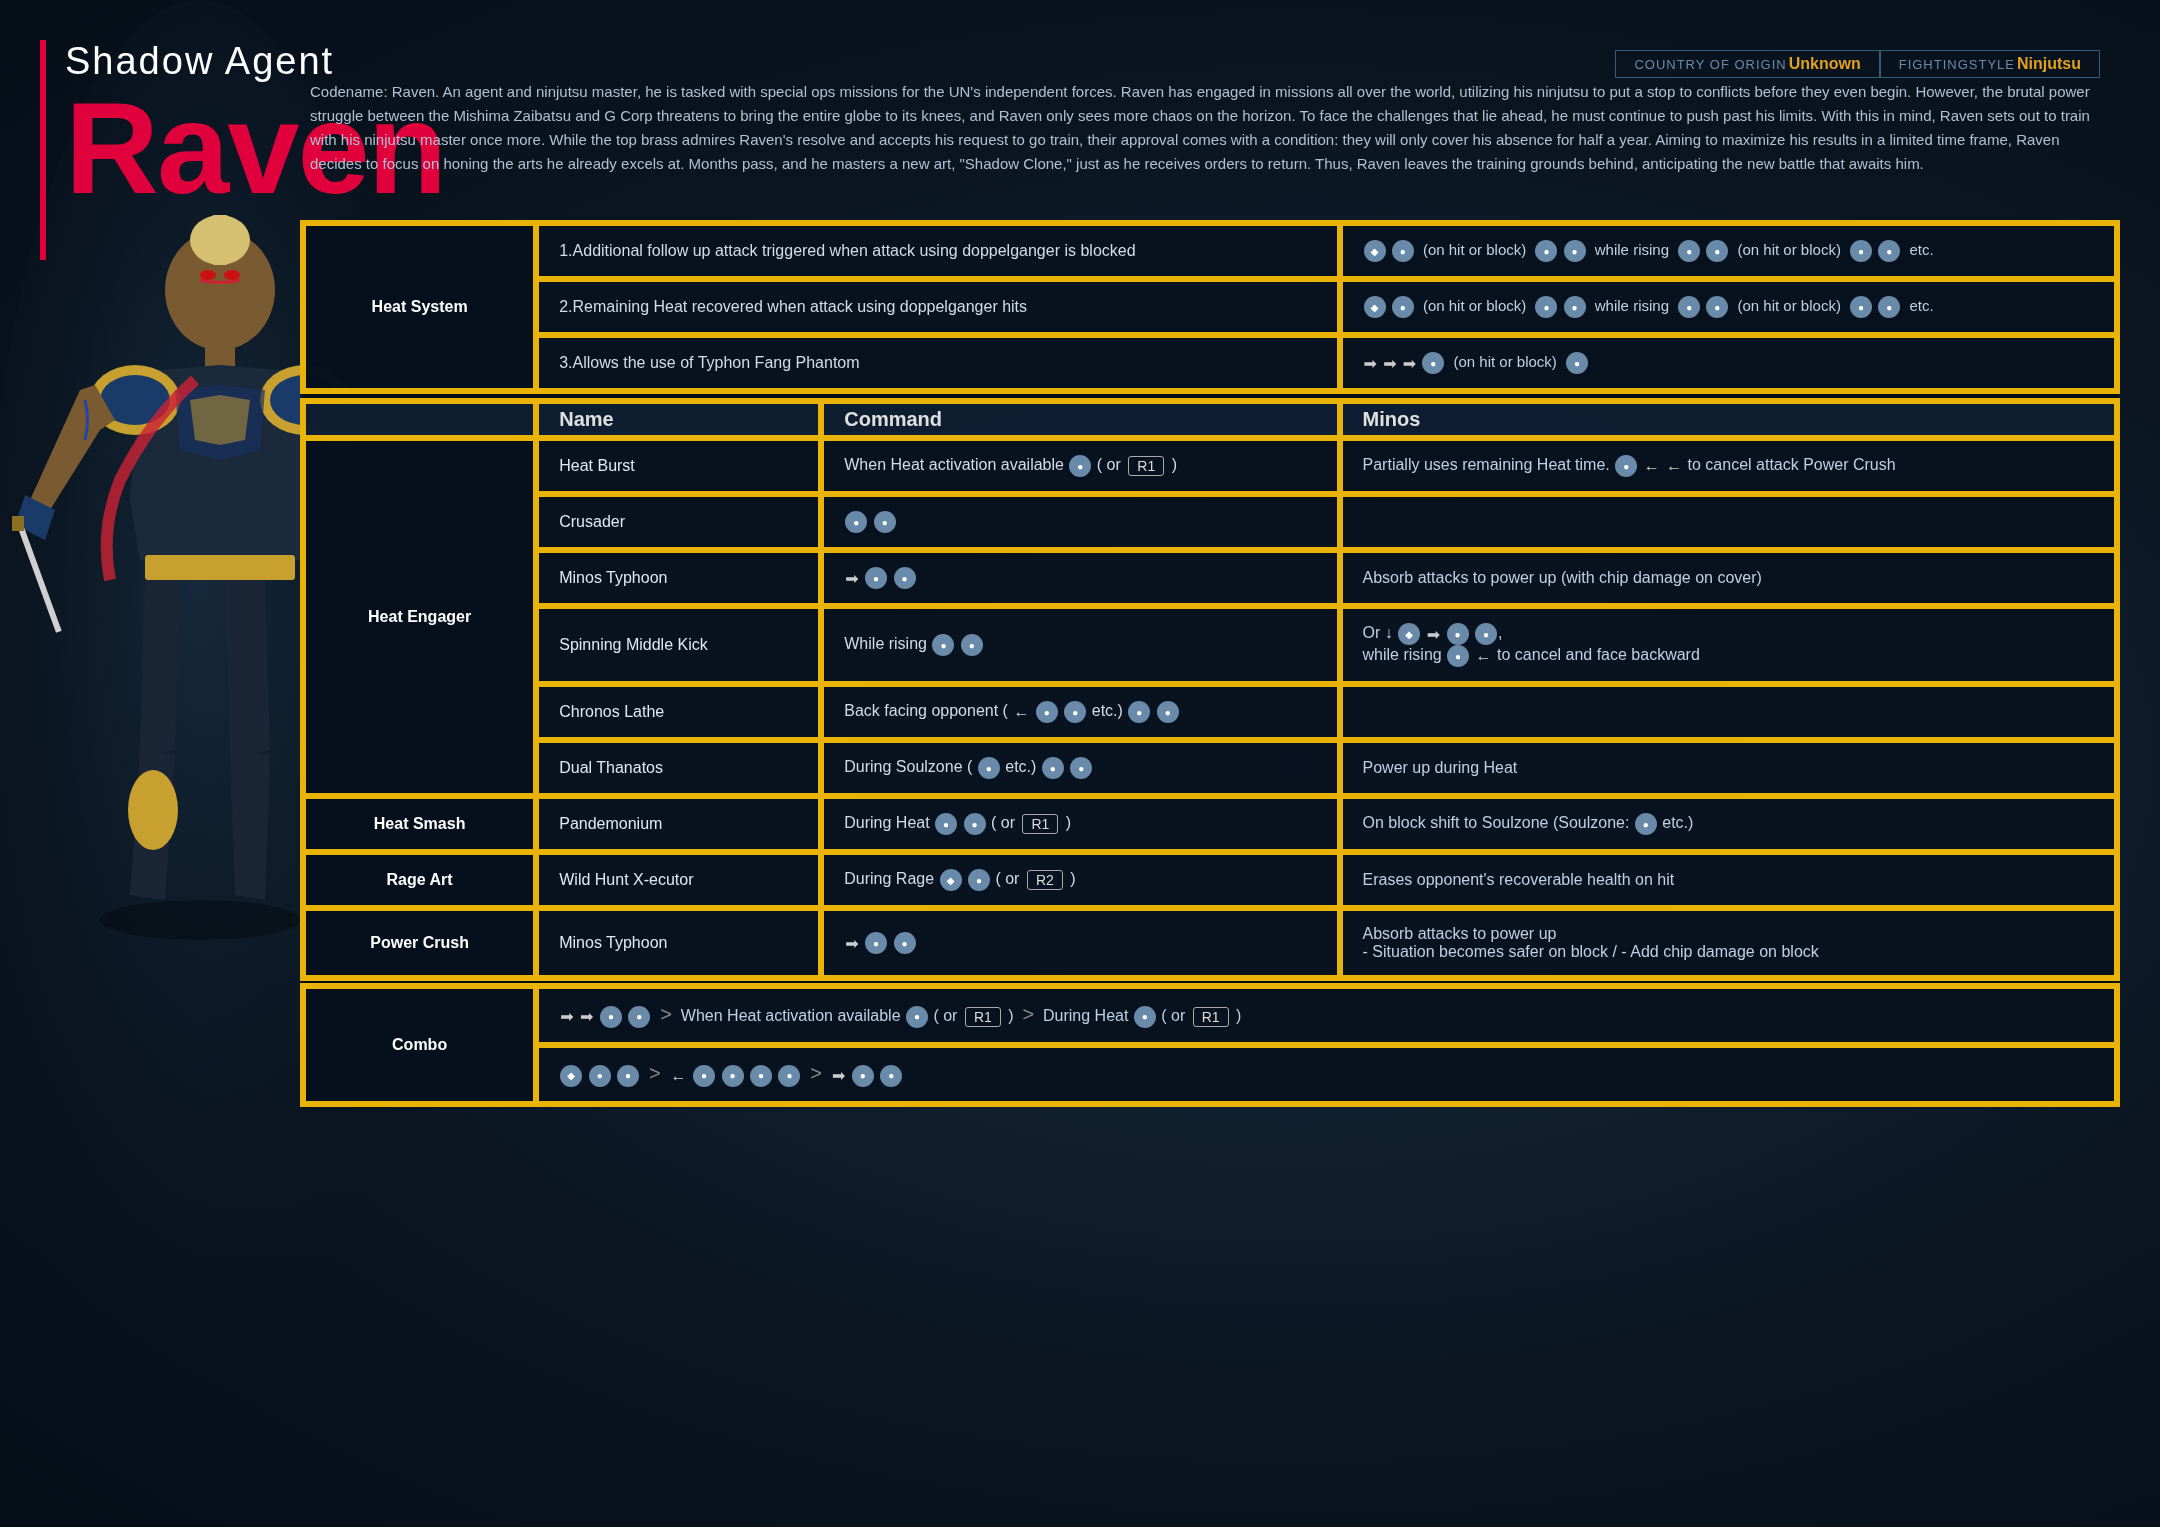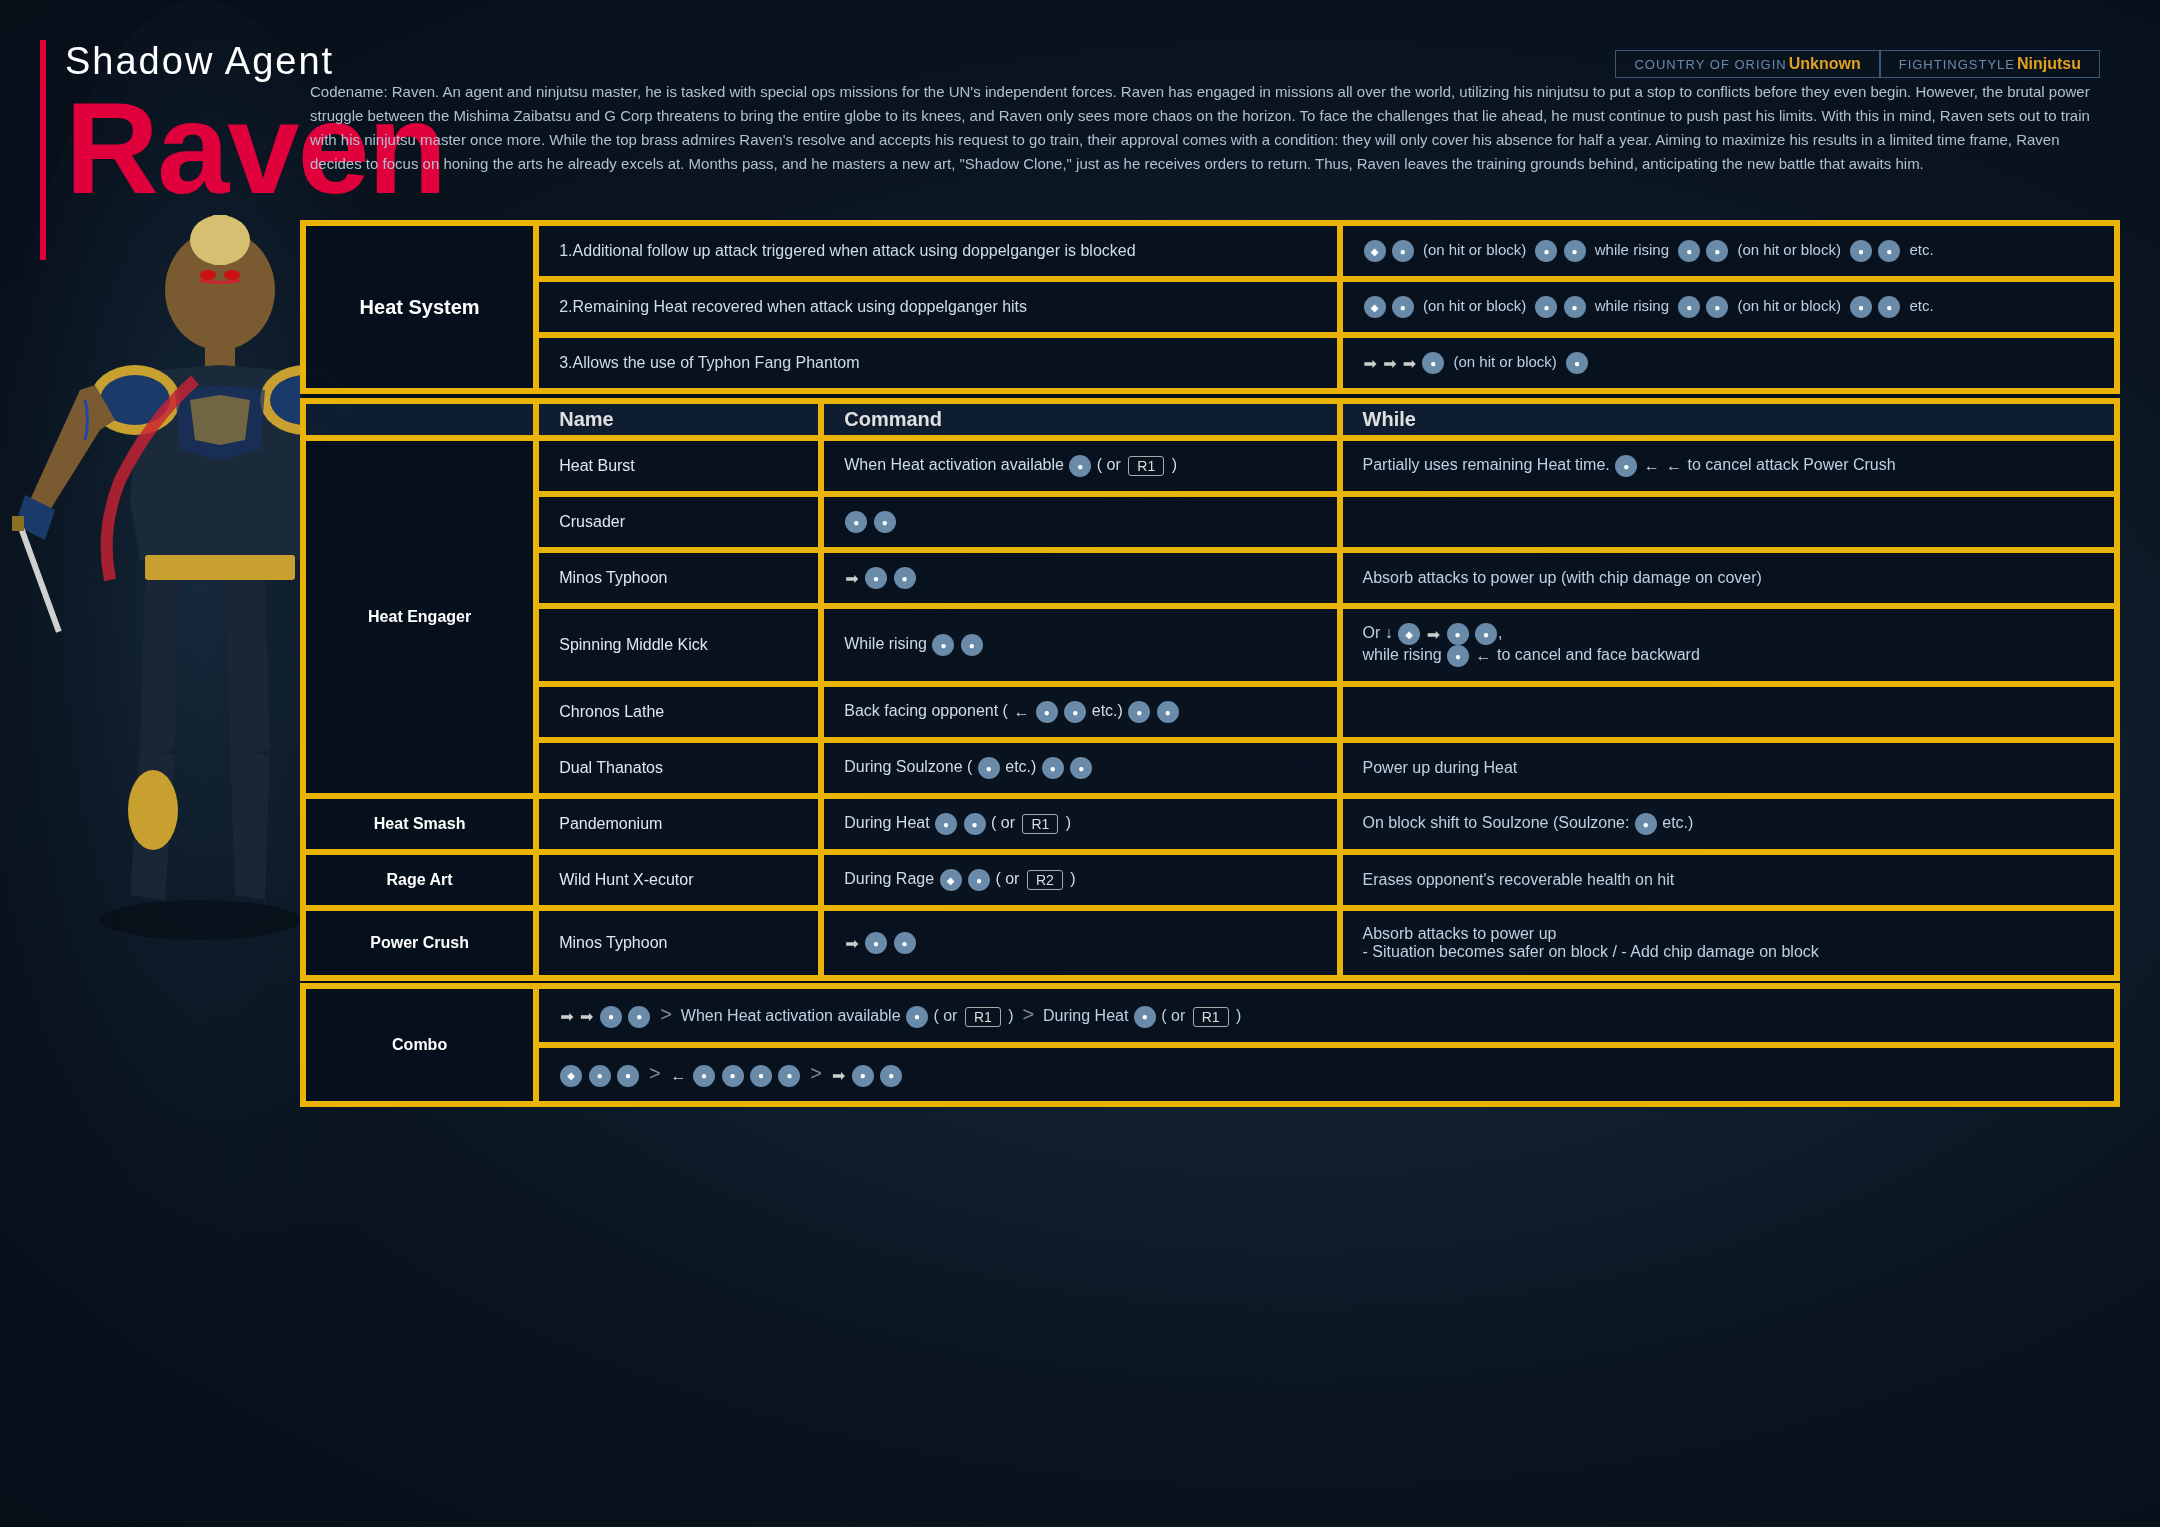--- a/index.html
+++ b/index.html
@@ -152,21 +152,21 @@
       border-bottom: 2px solid #3a6a9a;
     }
 
     .col-header td {
       padding: 4px 20px;
     }
 
     
     .heat-system-row td {
       background: rgba(8,18,30,0.8);
-      font-size: 20px;
+      font-size: 16px;
     }
 
     
     .heat-engager-row td {
       background: rgba(8,18,30,0.75);
       font-size: 16px;
     }
 
     
     .heat-smash-row td, .rage-art-row td, .power-crush-row td {
@@ -428,21 +428,21 @@
     </tr>
 
     <tr class="sep-row">
       <td colspan="4" style="height:10px; background:#060e18; border:none;"></td>
     </tr>
 
     <tr class="col-header">
       <td style="width:180px;"></td>
       <td style="width:220px; font-size:20px; font-weight:700;">Name</td>
       <td style="width:400px; font-size:20px; font-weight:700;">Command</td>
-      <td style="font-size:20px; font-weight:700;">While</td>
+      <td style="font-size:20px; font-weight:700;">Minos</td>
     </tr>
 
     <tr class="heat-engager-row">
       <td class="section-label heat-engager-label-cell" rowspan="6">Heat Engager</td>
       <td class="name-text">Heat Burst</td>
       <td class="command-text">
         When Heat activation available
         <span class="inline-icon circle-gray">●</span>
         ( or <span class="btn-box">R1</span> )
       </td>

